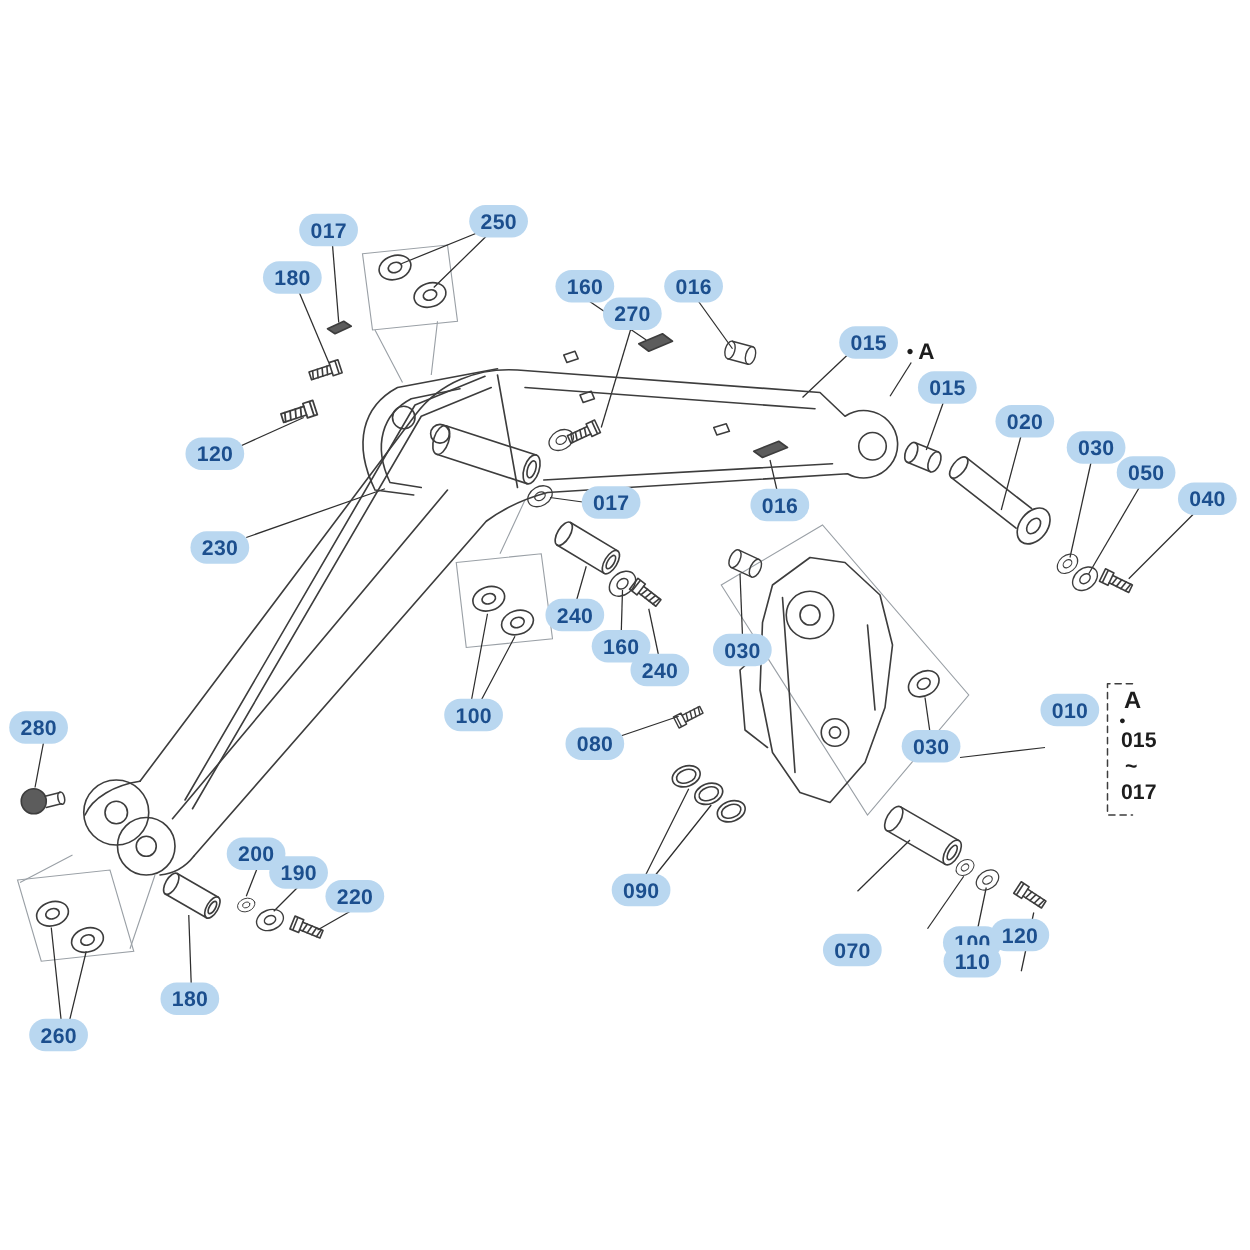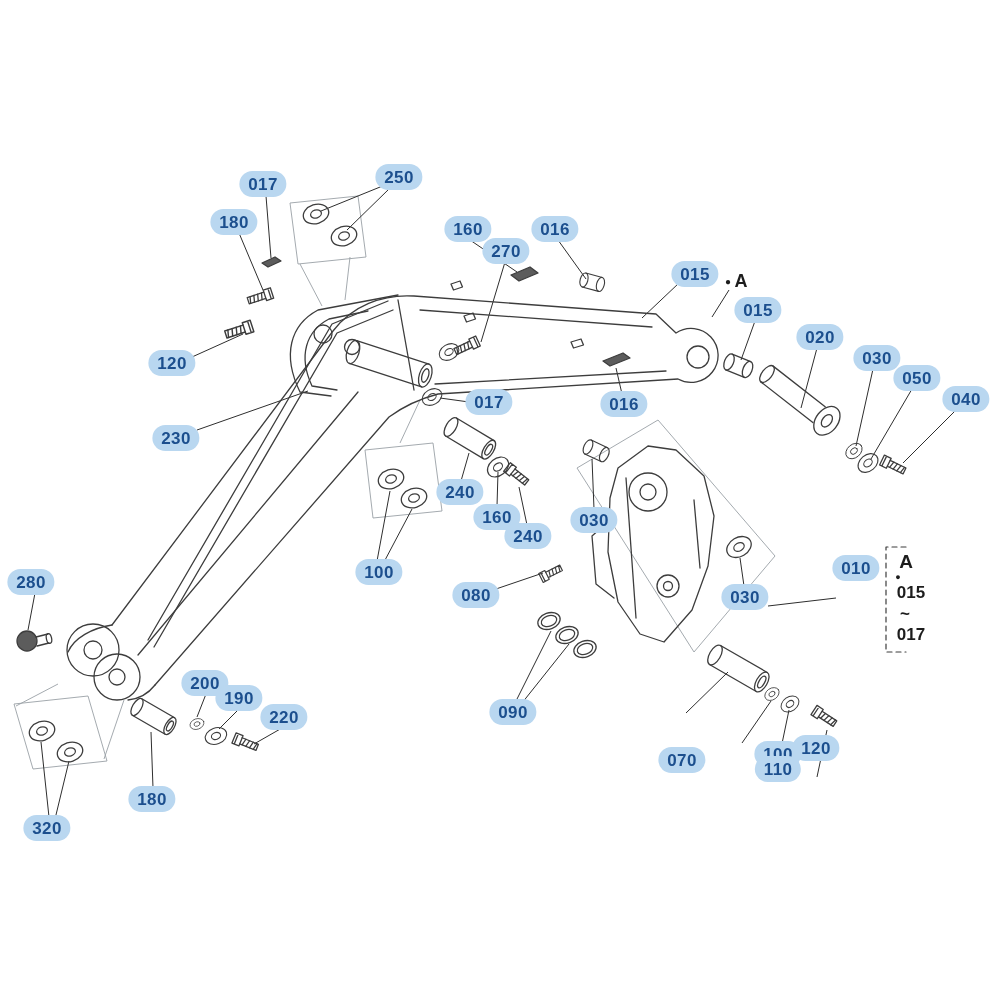--- a/index.html
+++ b/index.html
@@ -227,21 +227,21 @@
 <div class="plabel" style="left:31px;top:582px">280</div>
 <div class="plabel" style="left:205px;top:683px">200</div>
 <div class="plabel" style="left:239px;top:698px">190</div>
 <div class="plabel" style="left:284px;top:717px">220</div>
 <div class="plabel" style="left:513px;top:712px">090</div>
 <div class="plabel" style="left:682px;top:760px">070</div>
 <div class="plabel" style="left:778px;top:754px">100</div>
 <div class="plabel" style="left:778px;top:769px">110</div>
 <div class="plabel" style="left:816px;top:748px">120</div>
 <div class="plabel" style="left:152px;top:799px">180</div>
-<div class="plabel" style="left:47px;top:828px">320</div>
+<div class="plabel" style="left:47px;top:828px">260</div>
 
 <span class="ann" style="left:728px;top:282px;font-size:10px">●</span>
 <span class="ann" style="left:741px;top:281px;font-size:18px">A</span>
 
 <span class="ann" style="left:906px;top:561px;font-size:19px">A</span>
 <span class="ann" style="left:898px;top:577px;font-size:9px">●</span>
 <span class="ann" style="left:911px;top:592px;font-size:17px">015</span>
 <span class="ann" style="left:905px;top:613px;font-size:17px">~</span>
 <span class="ann" style="left:911px;top:634px;font-size:17px">017</span>
 

